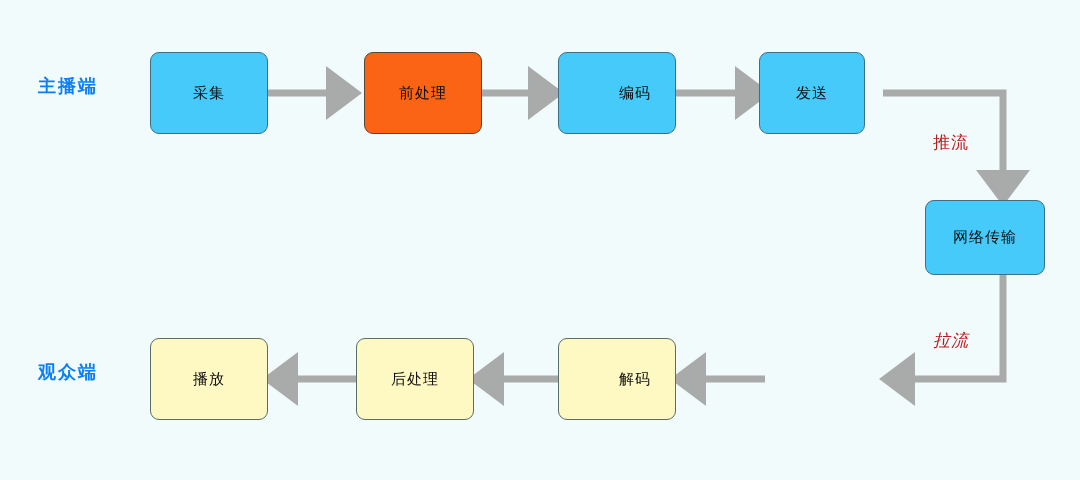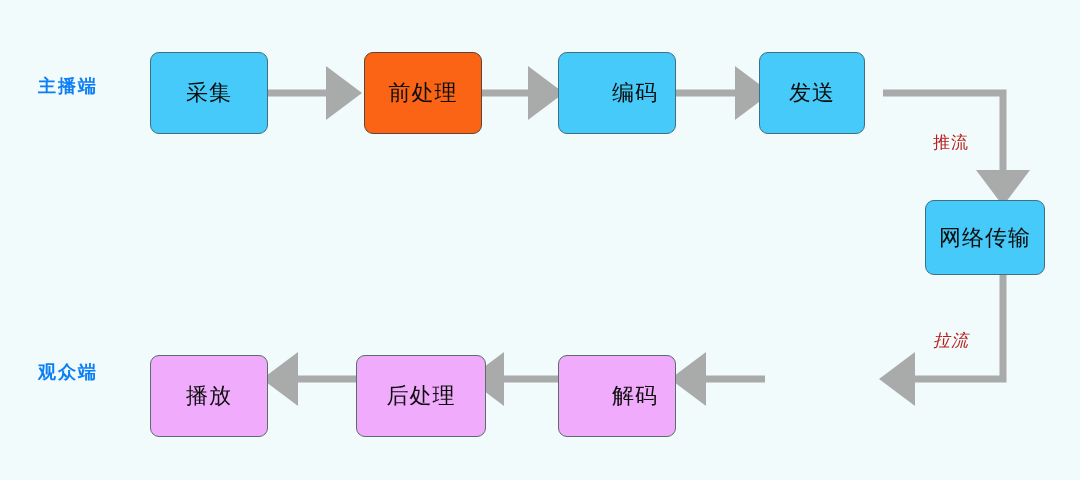--- a/index.html
+++ b/index.html
@@ -24,28 +24,28 @@
     pointer-events: none;
   }
   .node {
     position: absolute;
     box-sizing: border-box;
     display: flex;
     align-items: center;
     justify-content: center;
     border-radius: 9px;
     border: 1.6px solid #555e62;
-    font-size: 22px;
+    font-size: 15px;
     color: #0d0d0d;
     letter-spacing: 1px;
     z-index: 3;
   }
   .node.blue   { background: #45caf9; border-color: #3f6f84; }
   .node.orange { background: #fa6414; border-color: #5d4434; }
-  .node.green  { background: #f0abfc; border-color: #5a6d67; margin-top: 17px; }
+  .node.green  { background: #fef9c3; border-color: #5a6d67; }
   .lane-label {
     position: absolute;
     color: #0d7ff5;
     font-size: 18px;
     font-weight: bold;
     letter-spacing: 2px;
     z-index: 3;
     white-space: nowrap;
   }
   .edge-label {
@@ -96,19 +96,19 @@
   <div class="lane-label" style="left:38px; top:360px;">观众端</div>
 
   <div class="node blue" style="left:150px; top:52px; width:118px; height:82px;">采集</div>
   <div class="node orange" style="left:356px; top:52px; width:118px; height:82px;margin-left:8px;">前处理</div>
   <div class="node blue" style="left:558px; top:52px; width:118px; height:82px;padding-left:36px;">编码</div>
   <div class="node blue" style="left:759px; top:52px; width:106px; height:82px;">发送</div>
 
   <div class="node blue" style="left:925px; top:200px; width:120px; height:75px;">网络传输</div>
 
   <div class="node green" style="left:558px; top:338px; width:118px; height:82px;padding-left:36px;">解码</div>
-  <div class="node green" style="left:356px; top:338px; width:130px; height:82px;">后处理</div>
+  <div class="node green" style="left:356px; top:338px; width:118px; height:82px;">后处理</div>
   <div class="node green" style="left:150px; top:338px; width:118px; height:82px;">播放</div>
 
   <div class="edge-label" style="left:933px; top:131px;">推流</div>
   <div class="edge-label" style="left:933px; top:329px;font-style:italic;">拉流</div>
 
 </div>
 
 </body></html>

